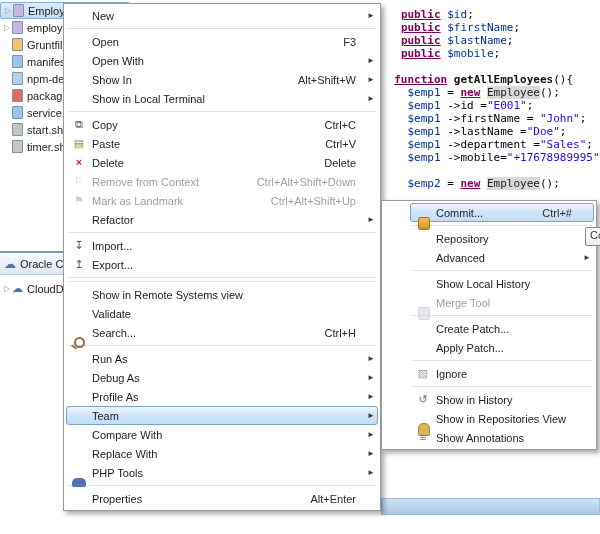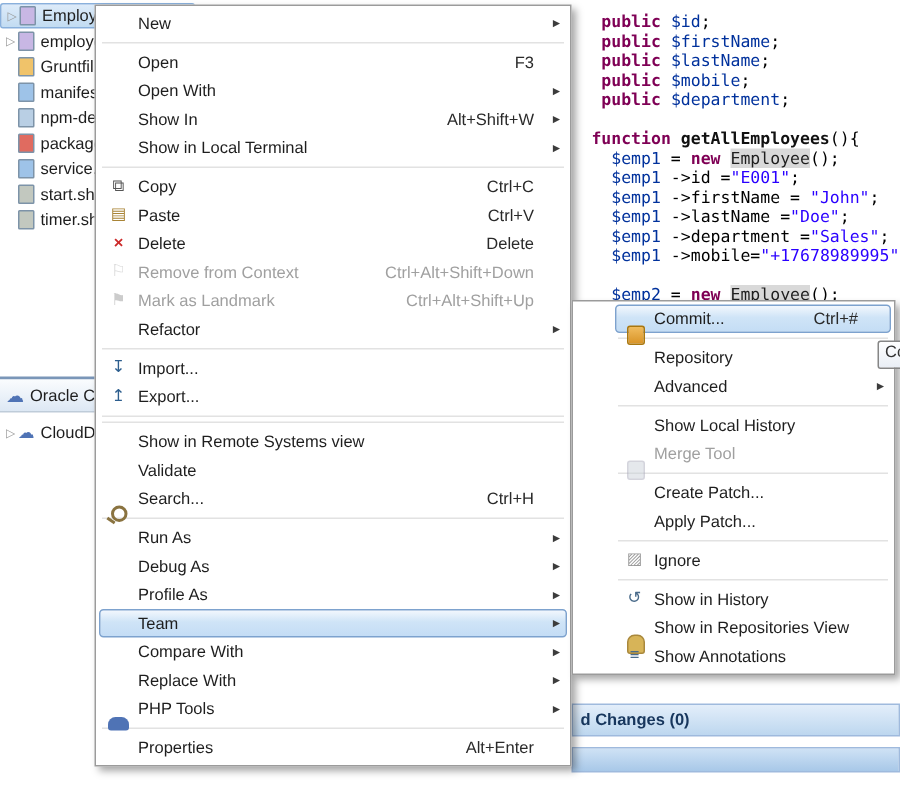--- a/index.html
+++ b/index.html
@@ -17,21 +17,21 @@
 
   #cloud{left:0;top:251px;width:130px;height:283px;z-index:1;border-top:2px solid #7a96b8;}
   .view-header{height:22px;background:linear-gradient(#fafcfe,#dde8f4);border-bottom:1px solid #bfccd9;
     display:flex;align-items:center;padding:0 4px;gap:4px;}
   .hdr-ico{color:#4f73b5;font-size:12px;}
   #cloud-items{padding-top:5px;}
 
   #code{left:381px;top:0;width:219px;height:230px;z-index:1;overflow:hidden;
     font-family:"DejaVu Sans Mono",monospace;font-size:11px;line-height:13px;padding-top:8px;}
   .cline{white-space:pre;height:13px;}
-  .tk-kw{color:#7f0055;font-weight:bold;}
+  .tk-kw{color:#7f0055;font-weight:bold;text-decoration:underline;}
   .tk-vr{color:#00319c;}
   .tk-st{color:#2a00ff;}
   .tk-fn{font-weight:bold;color:#111;}
   .tk-occ{background:#d9d9d9;}
   .tk-pl{color:#000;}
 
   #staging{left:381px;top:450px;width:219px;height:84px;z-index:1;}
   .gitbar{position:absolute;left:0;width:219px;display:flex;align-items:center;padding:0 5px;
     color:#17365d;font-weight:bold;border:1px solid #9fbadd;}
   .gitbar.b1{top:19px;height:22px;background:linear-gradient(#e3eefa,#bdd7ef);}
@@ -133,37 +133,33 @@
         <span class="tlabel">CloudDemo</span>
       </div>
     </div>
 </div>
 
 <div id="code" class="pane">
     <div class="cline"><span class="tk-pl">   </span><span class="tk-kw">public</span><span class="tk-pl"> </span><span class="tk-vr">$id</span><span class="tk-pl">;</span></div>
     <div class="cline"><span class="tk-pl">   </span><span class="tk-kw">public</span><span class="tk-pl"> </span><span class="tk-vr">$firstName</span><span class="tk-pl">;</span></div>
     <div class="cline"><span class="tk-pl">   </span><span class="tk-kw">public</span><span class="tk-pl"> </span><span class="tk-vr">$lastName</span><span class="tk-pl">;</span></div>
     <div class="cline"><span class="tk-pl">   </span><span class="tk-kw">public</span><span class="tk-pl"> </span><span class="tk-vr">$mobile</span><span class="tk-pl">;</span></div>
-    <div class="cline"><span class="tk-pl">   </span><span class="tk-kw">public</span><span class="tk-pl"> </span><span class="tk-vr">$department</span><span class="tk-pl">;</span></div>
     <div class="cline"></div>
     <div class="cline"><span class="tk-pl">  </span><span class="tk-kw">function</span><span class="tk-pl"> </span><span class="tk-fn">getAllEmployees</span><span class="tk-pl">(){</span></div>
     <div class="cline"><span class="tk-pl">    </span><span class="tk-vr">$emp1</span><span class="tk-pl"> = </span><span class="tk-kw">new</span><span class="tk-pl"> </span><span class="tk-occ">Employee</span><span class="tk-pl">();</span></div>
     <div class="cline"><span class="tk-pl">    </span><span class="tk-vr">$emp1</span><span class="tk-pl"> -&gt;id =</span><span class="tk-st">"E001"</span><span class="tk-pl">;</span></div>
     <div class="cline"><span class="tk-pl">    </span><span class="tk-vr">$emp1</span><span class="tk-pl"> -&gt;firstName = </span><span class="tk-st">"John"</span><span class="tk-pl">;</span></div>
     <div class="cline"><span class="tk-pl">    </span><span class="tk-vr">$emp1</span><span class="tk-pl"> -&gt;lastName =</span><span class="tk-st">"Doe"</span><span class="tk-pl">;</span></div>
     <div class="cline"><span class="tk-pl">    </span><span class="tk-vr">$emp1</span><span class="tk-pl"> -&gt;department =</span><span class="tk-st">"Sales"</span><span class="tk-pl">;</span></div>
     <div class="cline"><span class="tk-pl">    </span><span class="tk-vr">$emp1</span><span class="tk-pl"> -&gt;mobile=</span><span class="tk-st">"+17678989995"</span><span class="tk-pl">;</span></div>
     <div class="cline"></div>
     <div class="cline"><span class="tk-pl">    </span><span class="tk-vr">$emp2</span><span class="tk-pl"> = </span><span class="tk-kw">new</span><span class="tk-pl"> </span><span class="tk-occ">Employee</span><span class="tk-pl">();</span></div>
   </div>
 
 <div id="staging" class="pane">
-  <div class="gitbar b1">
-    <span>d Changes (0)</span>
-  </div>
   <div class="gitbar b2">
     <span></span>
   </div>
 </div>
 
 <div id="context-menu" class="menu">
     <div class="mitem">
       <span class="mico"></span>
       <span class="mlabel">New</span>
       <span class="mshort"></span>

